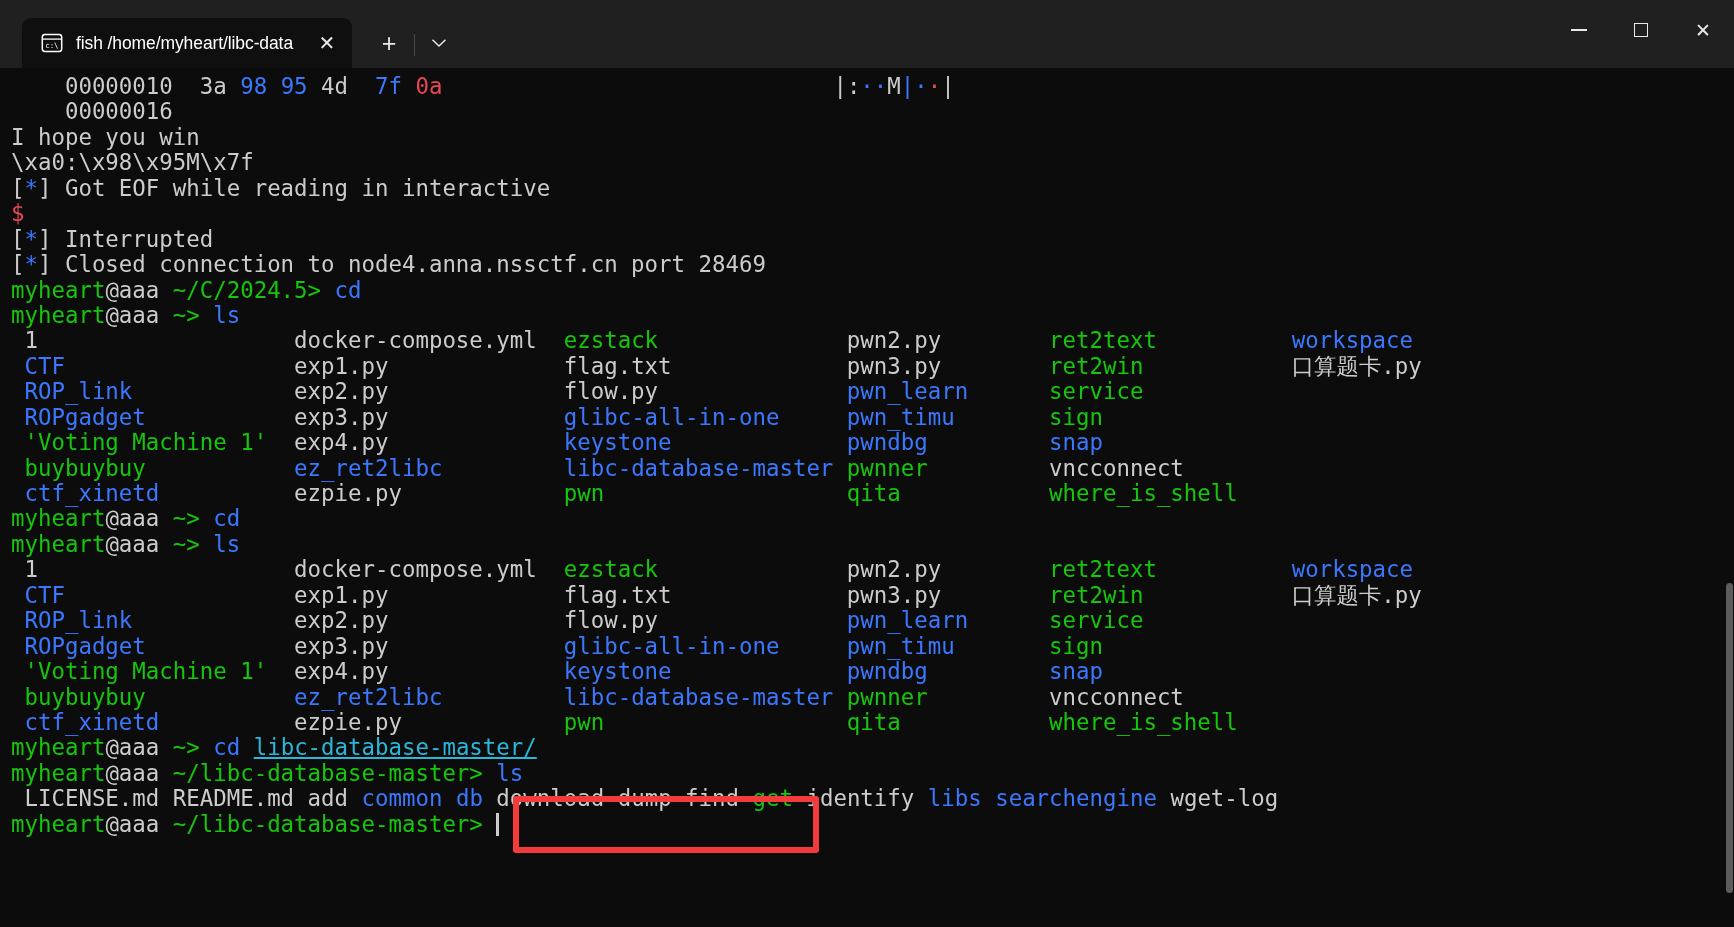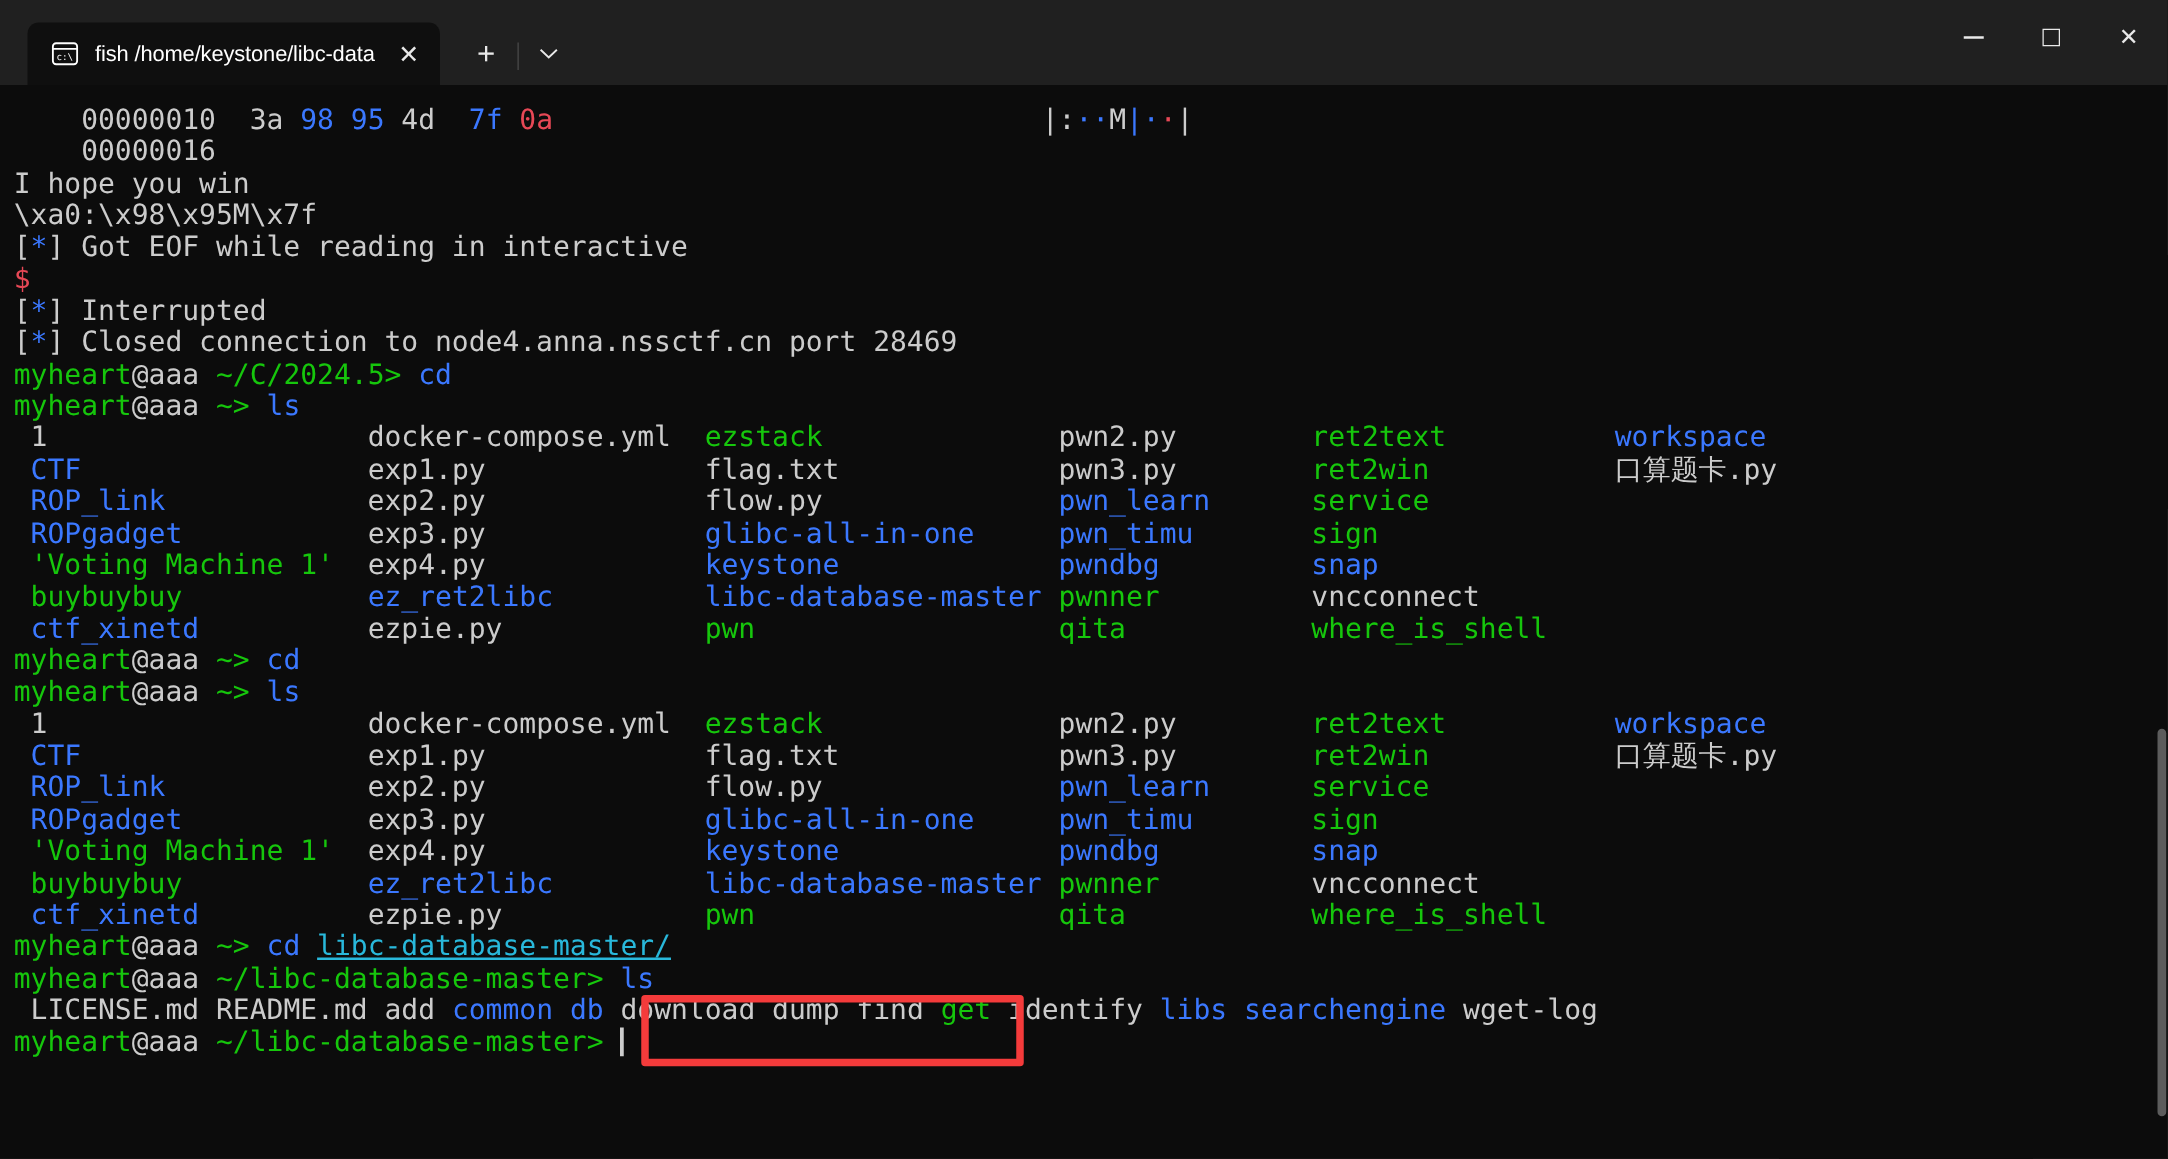--- a/index.html
+++ b/index.html
@@ -114,21 +114,21 @@
   .wc.close { font-size: 19px; }
   .wc-min { width: 16px; height: 1.6px; background: #e9e9e9; }
   .wc-max { width: 14px; height: 14px; border: 1.6px solid #e9e9e9; }
 
   
   #term {
     flex: 1 1 auto;
     background: #0c0c0c;
     position: relative;
     overflow: hidden;
-    padding: 16px 0 0 11px;
+    padding: 6px 0 0 11px;
   }
 
   #termlines {
     font-family: "DejaVu Sans Mono", monospace;
     font-size: 22.4px;
     line-height: 25.45px;
     white-space: pre;
     letter-spacing: 0px;
   }
 
@@ -190,21 +190,21 @@
   <div id="titlebar">
 
     <div class="tab">
       <span class="tab-icon">
         <svg width="22" height="22" viewBox="0 0 22 22">
           <rect x="1.3" y="2.6" width="19.4" height="16.8" rx="2.6" fill="none" stroke="#ffffff" stroke-width="1.5"></rect>
           <line x1="1.3" y1="7.1" x2="20.7" y2="7.1" stroke="#ffffff" stroke-width="1.3"></line>
           <text x="4.2" y="16.2" font-family="DejaVu Sans Mono, monospace" font-size="7.4" fill="#ffffff">c:\</text>
         </svg>
       </span>
-      <span class="tab-title">fish /home/keystone/libc-data</span>
+      <span class="tab-title">fish /home/myheart/libc-data</span>
       <span class="tab-close">✕</span>
     </div>
 
     <div class="newtab">+</div>
     <div class="tabdivider"></div>
     <div class="dropdown">
       <svg width="16" height="10" viewBox="0 0 16 10">
           <polyline points="1.5,1.8 8,8 14.5,1.8" fill="none" stroke="#e8e8e8" stroke-width="1.5"></polyline>
         </svg>
     </div>

